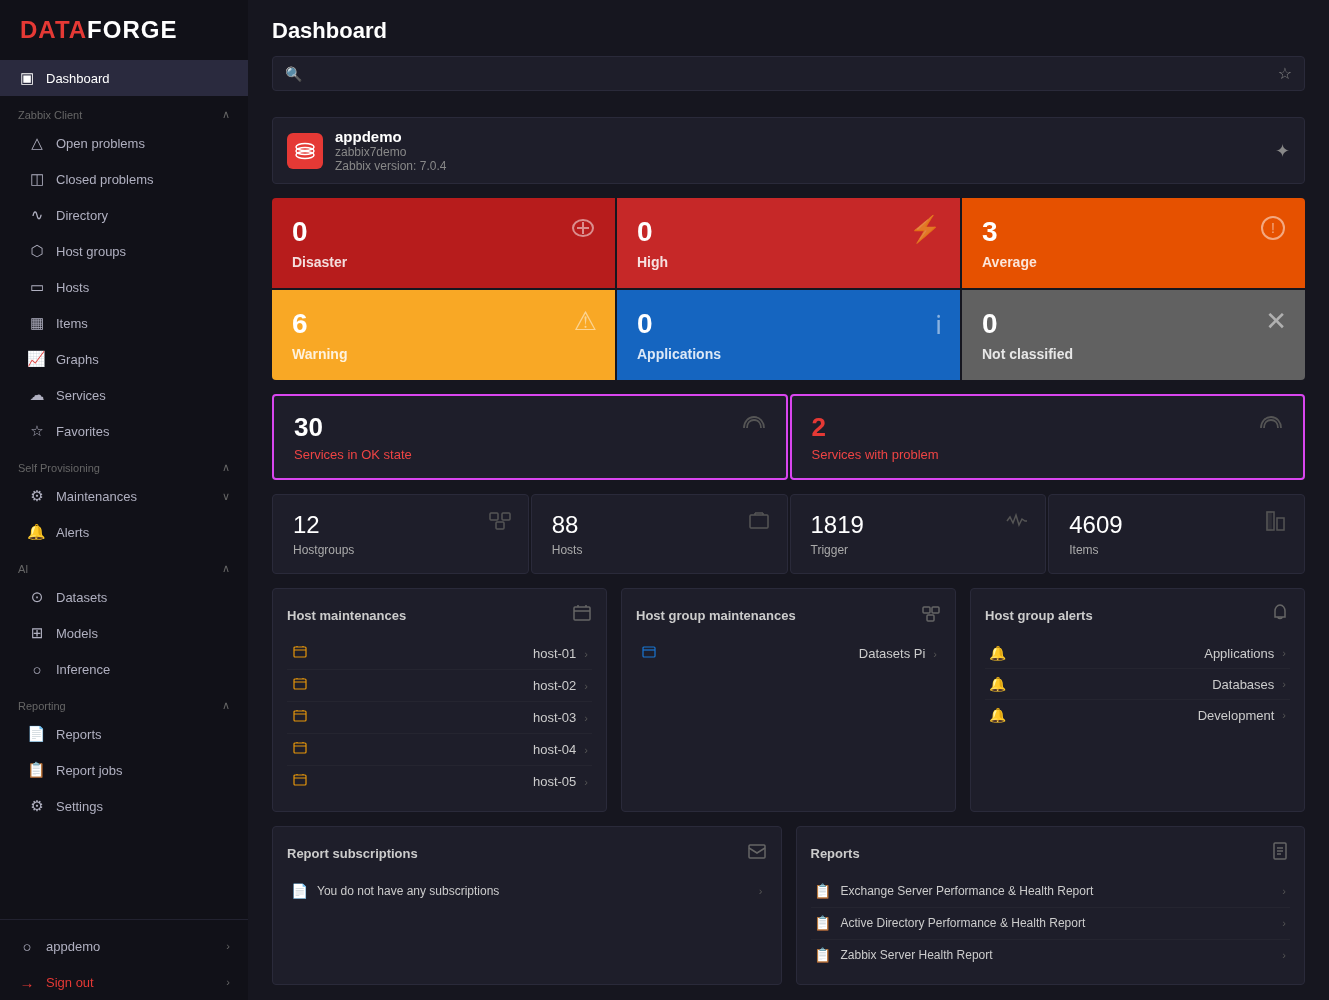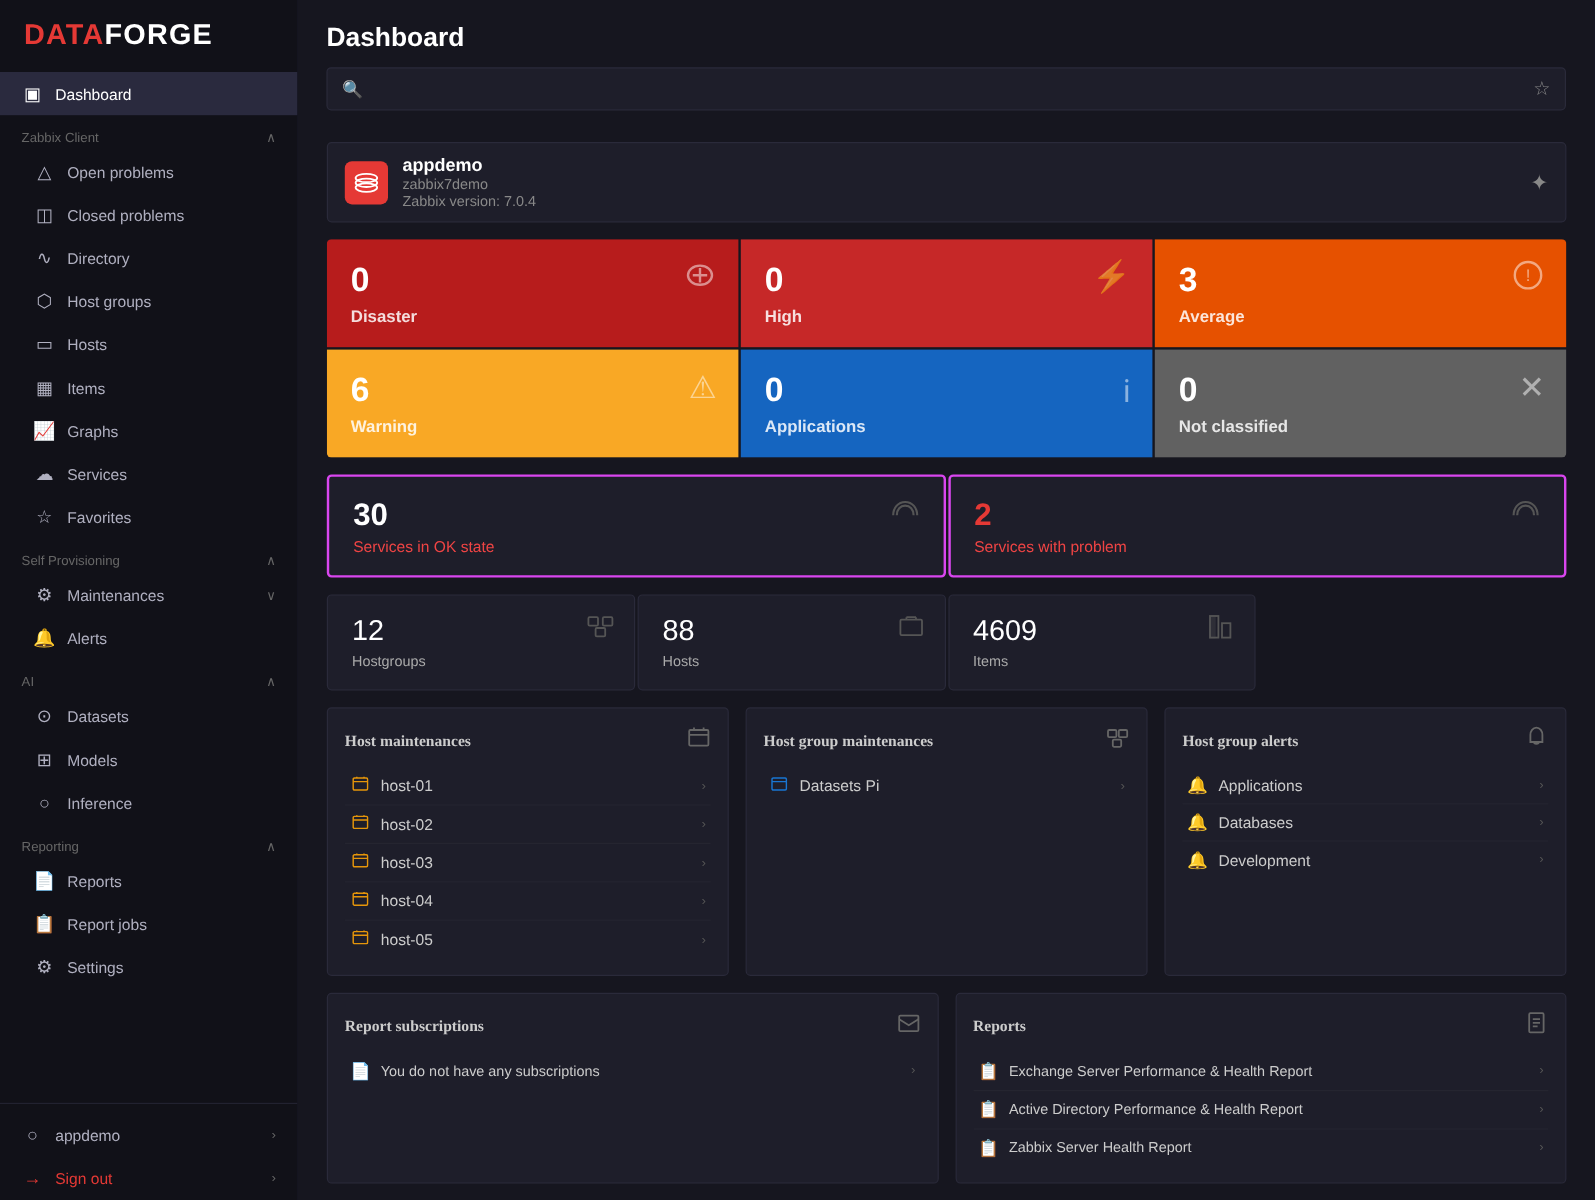--- a/index.html
+++ b/index.html
@@ -65,27 +65,27 @@
     
     .stats-row { display: grid; grid-template-columns: repeat(4, 1fr); gap: 2px; margin-bottom: 14px; }
     .stat-card { background: #1e1e2a; border: 1px solid #2a2a3a; border-radius: 4px; padding: 16px 20px; display: flex; flex-direction: column; gap: 4px; position: relative; cursor: pointer; }
     .stat-card .stat-num { font-size: 24px; font-weight: 400; color: #fff; }
     .stat-card .stat-label { font-size: 12px; color: #aaa; }
     .stat-card .stat-icon { position: absolute; top: 14px; right: 16px; font-size: 22px; color: #555; }
 
     
     .widgets-row { display: grid; grid-template-columns: 1fr 1fr 1fr; gap: 14px; margin-bottom: 14px; }
     .widget { background: #1e1e2a; border: 1px solid #2a2a3a; border-radius: 4px; padding: 14px; }
-    .widget-header { display: flex; align-items: center; justify-content: space-between; margin-bottom: 10px; font-family: Liberation Serif, serif; }
+    .widget-header { display: flex; align-items: center; justify-content: space-between; margin-bottom: 10px; }
     .widget-title { font-size: 13px; font-weight: 600; color: #ccc; }
     .widget-icon { font-size: 18px; color: #666; }
     .widget-item { display: flex; align-items: center; gap: 8px; padding: 7px 4px; border-bottom: 1px solid #252530; cursor: pointer; }
     .widget-item:last-child { border-bottom: none; }
     .widget-item-icon { font-size: 14px; color: #e6960a; width: 18px; text-align: center; flex-shrink: 0; }
-    .widget-item-label { flex: 1; font-size: 13px; color: #ccc; }
+    .widget-item-label { flex: 1; font-size: 13px; color: #ccc; text-align: right; }
     .widget-item-arrow { font-size: 11px; color: #555; }
     .widget-item-icon.blue { color: #1976d2; }
     .widget-item-icon.bell { color: #888; }
     .widget-scroll { max-height: 160px; overflow-y: auto; }
 
     
     .bottom-row { display: grid; grid-template-columns: 1fr 1fr; gap: 14px; }
     .sub-item { display: flex; align-items: center; gap: 8px; padding: 7px 4px; border-bottom: 1px solid #252530; cursor: pointer; }
     .sub-item:last-child { border-bottom: none; }
     .sub-item-icon { font-size: 14px; color: #888; width: 18px; flex-shrink: 0; text-align: center; }
@@ -322,20 +322,29 @@
           </svg>
         </span>
       </div>
       <div class="stat-card">
         <span class="stat-num">88</span>
         <span class="stat-label">Hosts</span>
         <span class="stat-icon">
           <svg width="24" height="24" viewBox="0 0 24 24" fill="none" stroke="#555" stroke-width="1.5">
             <rect x="3" y="6" width="18" height="13" rx="1"></rect>
             <path d="M8 6 V4 M16 6 V4 M8 4 H16"></path>
+          </svg>
+        </span>
+      </div>
+      <div class="stat-card">
+        <span class="stat-num">1819</span>
+        <span class="stat-label">Trigger</span>
+        <span class="stat-icon">
+          <svg width="24" height="24" viewBox="0 0 24 24" fill="none" stroke="#555" stroke-width="1.5">
+            <polyline points="2,12 5,8 8,14 11,6 14,16 17,10 20,12 22,12"></polyline>
           </svg>
         </span>
       </div>
       <div class="stat-card">
         <span class="stat-num">4609</span>
         <span class="stat-label">Items</span>
         <span class="stat-icon">
           <svg width="24" height="24" viewBox="0 0 24 24" fill="none" stroke="#555" stroke-width="1.5">
             <rect x="3" y="3" width="7" height="18"></rect>
             <rect x="13" y="9" width="7" height="12"></rect>

